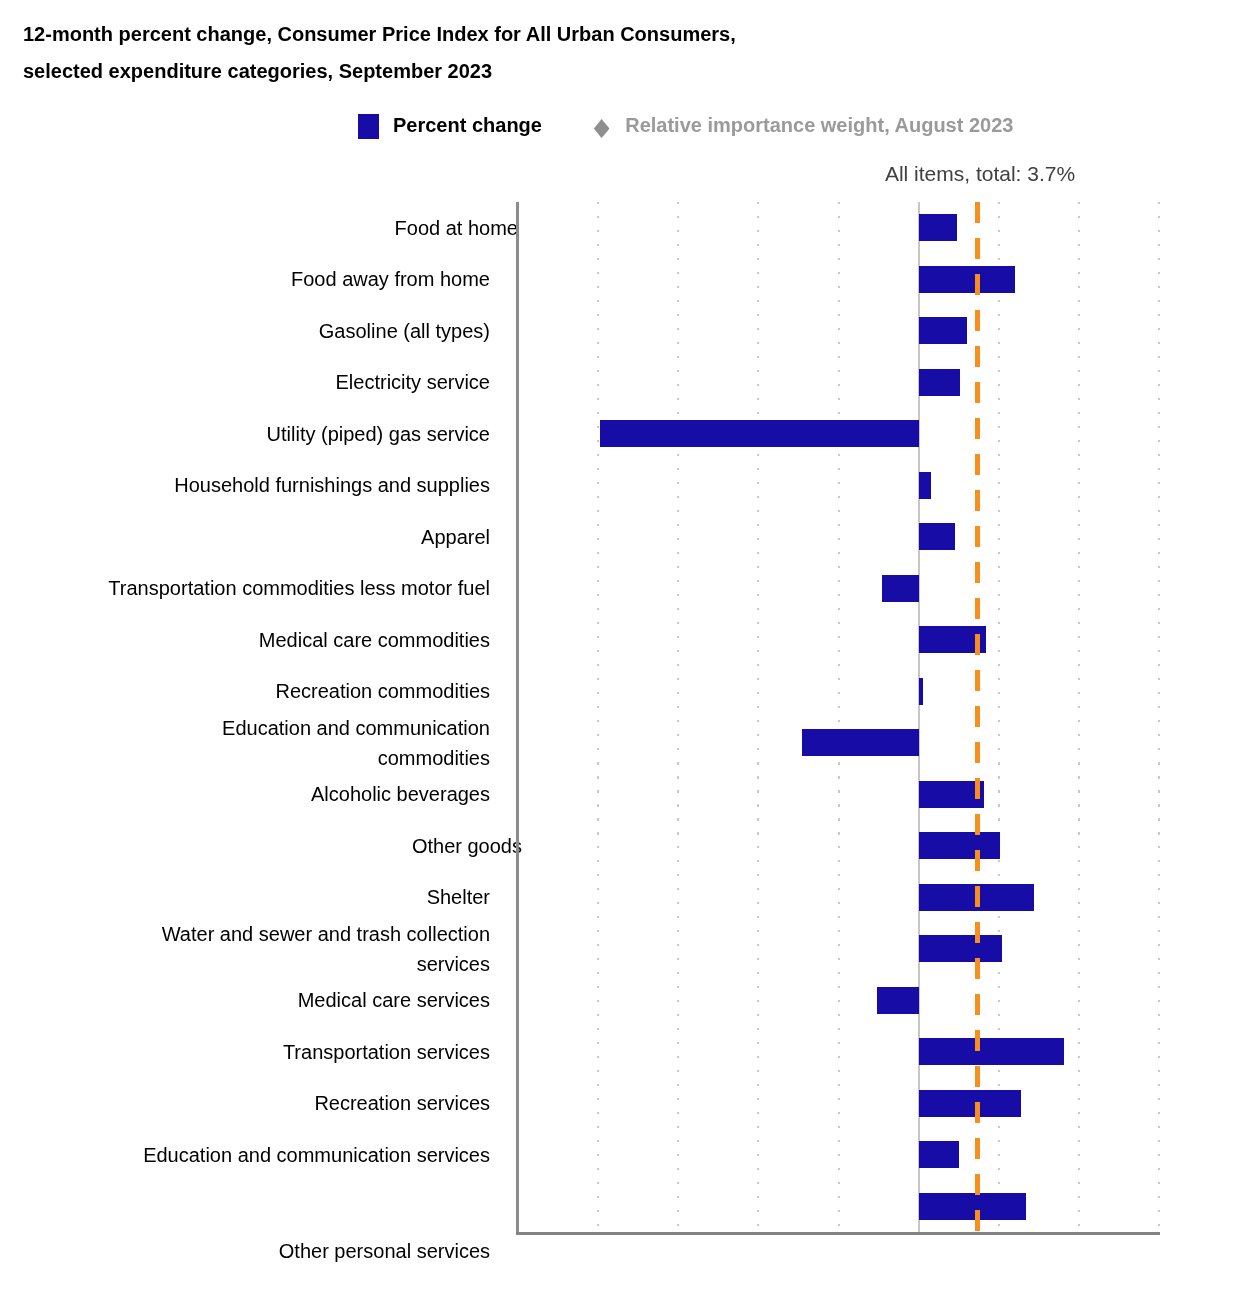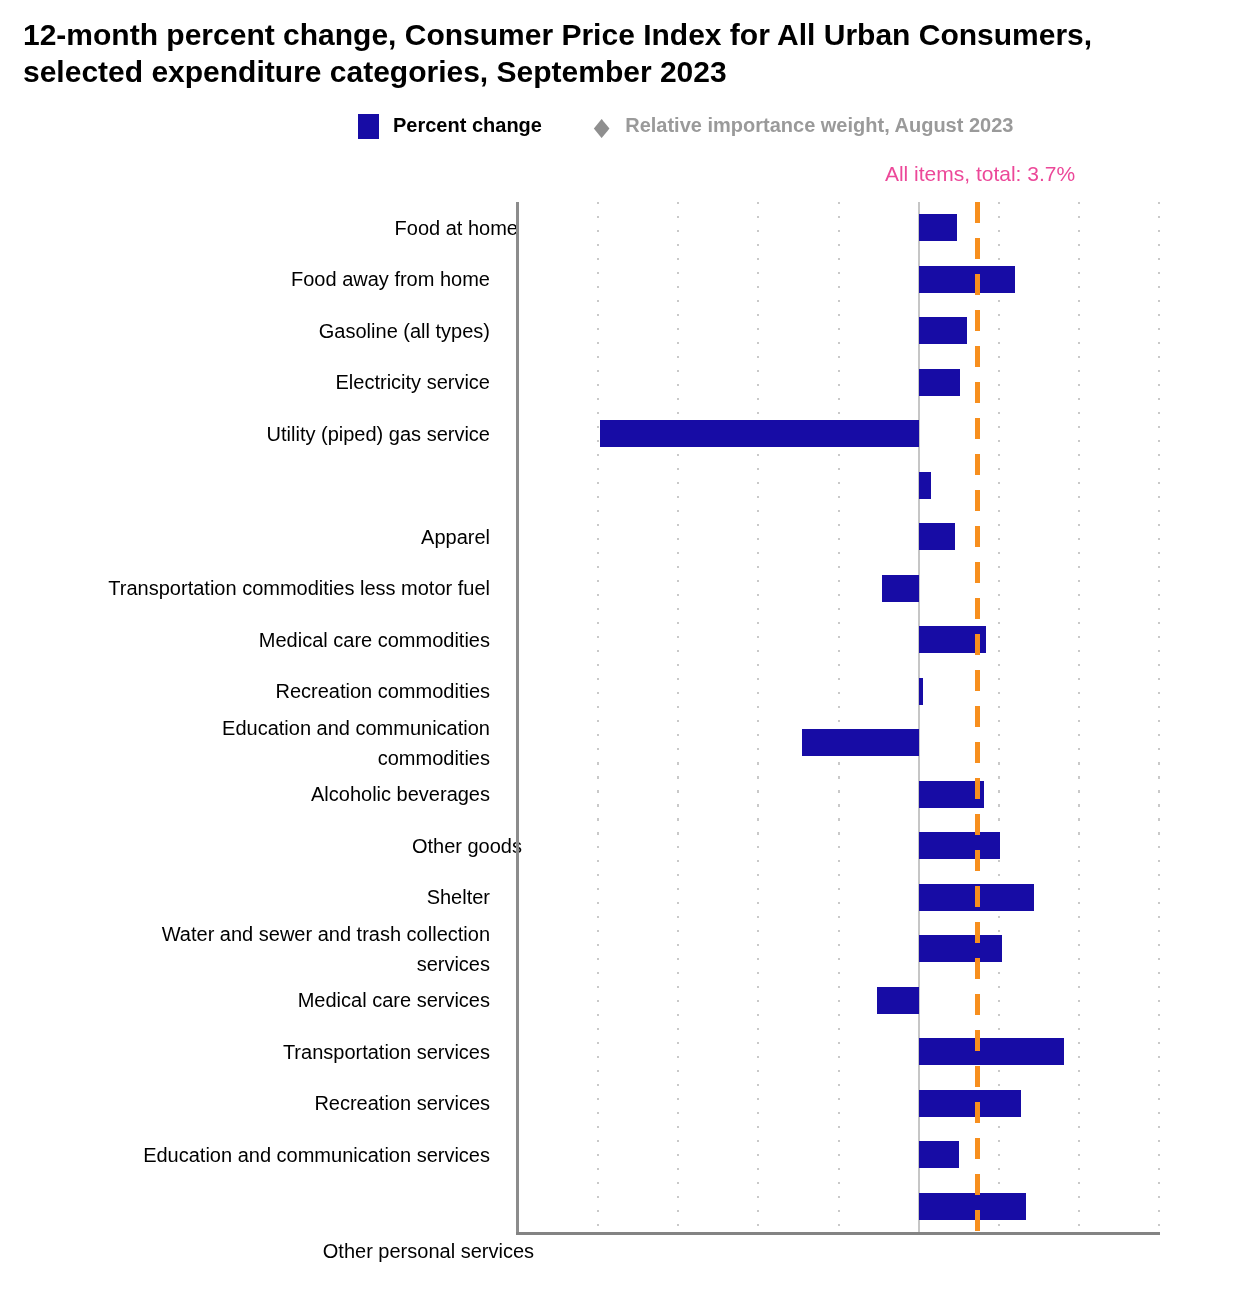--- a/index.html
+++ b/index.html
@@ -2,21 +2,21 @@
 <html><head>
 <meta charset="utf-8">
 <style>
   html,body { margin:0; padding:0; background:#ffffff; }
   .page {
     position:relative; width:1239px; height:1294px; overflow:hidden;
     background:#ffffff; font-family:"Liberation Sans", sans-serif; color:#000;
   }
   .chart-title {
     position:absolute; left:23px; top:16px; width:1120px;
-    font-size:30px; font-weight:700; line-height:37px; white-space:pre-line;
+    font-size:20px; font-weight:700; line-height:37px; white-space:pre-line;
   }
   .legend { position:absolute; left:358px; top:110px; height:32px; display:flex; align-items:center; }
   .legend-item { display:flex; align-items:flex-start; }
   .legend-item + .legend-item { margin-left:50px; }
   .legend-swatch { width:21px; height:25px; }
   .legend-diamond { font-size:25px; line-height:25px; transform:scaleX(0.82); }
   .legend-label { font-size:20px; font-weight:700; margin-left:14px; }
   .legend-label.gray { color:#9a9a9a; }
   .annotation {
     position:absolute; left:740px; top:162px; width:480px;
@@ -56,44 +56,45 @@
     <div class="legend-item">
       <div class="legend-swatch" style="background: rgb(23, 12, 165);"></div>
       <div class="legend-label">Percent change</div>
     </div>
     <div class="legend-item">
       <div class="legend-diamond" style="color: rgb(143, 143, 143);">◆</div>
       <div class="legend-label gray">Relative importance weight, August 2023</div>
     </div>
   </div>
 
-  <div class="annotation" style="color: #ec4899;">All items, total: 3.7%</div>
+  <div class="annotation" style="color: #404040;">All items, total: 3.7%</div>
 
   <div id="labels">
       <div class="cat-label" style="top: 0px; height: 51.5px; margin-left: 28px;">Food at home</div>
       <div class="cat-label" style="top: 51.5px; height: 51.5px;">Food away from home</div>
       <div class="cat-label" style="top: 103px; height: 51.5px;">Gasoline (all types)</div>
       <div class="cat-label" style="top: 154.5px; height: 51.5px;">Electricity service</div>
       <div class="cat-label" style="top: 206px; height: 51.5px;">Utility (piped) gas service</div>
+      <div class="cat-label" style="top: 257.5px; height: 51.5px;">Household furnishings and supplies</div>
       <div class="cat-label" style="top: 309px; height: 51.5px;">Apparel</div>
       <div class="cat-label" style="top: 360.5px; height: 51.5px;">Transportation commodities less motor fuel</div>
       <div class="cat-label" style="top: 412px; height: 51.5px;">Medical care commodities</div>
       <div class="cat-label" style="top: 463.5px; height: 51.5px;">Recreation commodities</div>
       <div class="cat-label" style="top: 515px; height: 51.5px;">Education and communication
 commodities</div>
       <div class="cat-label" style="top: 566.5px; height: 51.5px;">Alcoholic beverages</div>
       <div class="cat-label" style="top: 618px; height: 51.5px; padding-left: 32px;">Other goods</div>
       <div class="cat-label" style="top: 669.5px; height: 51.5px;">Shelter</div>
       <div class="cat-label" style="top: 721px; height: 51.5px;">Water and sewer and trash collection
 services</div>
       <div class="cat-label" style="top: 772.5px; height: 51.5px;">Medical care services</div>
       <div class="cat-label" style="top: 824px; height: 51.5px;">Transportation services</div>
       <div class="cat-label" style="top: 875.5px; height: 51.5px;">Recreation services</div>
       <div class="cat-label" style="top: 927px; height: 51.5px;">Education and communication services</div>
-      <div class="cat-label" style="top: 1023px; height: 51.5px; padding-left: 44px;">Other personal services</div>
+      <div class="cat-label" style="top: 1023px; height: 51.5px;">Other personal services</div>
     </div>
   <div id="plot">
       <div class="gridline" style="left: 79.125px; background-image: repeating-linear-gradient(rgb(201, 201, 201) 0px, rgb(201, 201, 201) 2.5px, transparent 2.5px, transparent 14px);"></div>
       <div class="gridline" style="left: 159.25px; background-image: repeating-linear-gradient(rgb(201, 201, 201) 0px, rgb(201, 201, 201) 2.5px, transparent 2.5px, transparent 14px);"></div>
       <div class="gridline" style="left: 239.375px; background-image: repeating-linear-gradient(rgb(201, 201, 201) 0px, rgb(201, 201, 201) 2.5px, transparent 2.5px, transparent 14px);"></div>
       <div class="gridline" style="left: 319.5px; background-image: repeating-linear-gradient(rgb(201, 201, 201) 0px, rgb(201, 201, 201) 2.5px, transparent 2.5px, transparent 14px);"></div>
       <div class="zero-line" style="left: 399.625px; background: rgb(198, 198, 198);"></div>
       <div class="gridline" style="left: 479.75px; background-image: repeating-linear-gradient(rgb(201, 201, 201) 0px, rgb(201, 201, 201) 2.5px, transparent 2.5px, transparent 14px);"></div>
       <div class="gridline" style="left: 559.875px; background-image: repeating-linear-gradient(rgb(201, 201, 201) 0px, rgb(201, 201, 201) 2.5px, transparent 2.5px, transparent 14px);"></div>
       <div class="gridline" style="left: 640px; background-image: repeating-linear-gradient(rgb(201, 201, 201) 0px, rgb(201, 201, 201) 2.5px, transparent 2.5px, transparent 14px);"></div>

